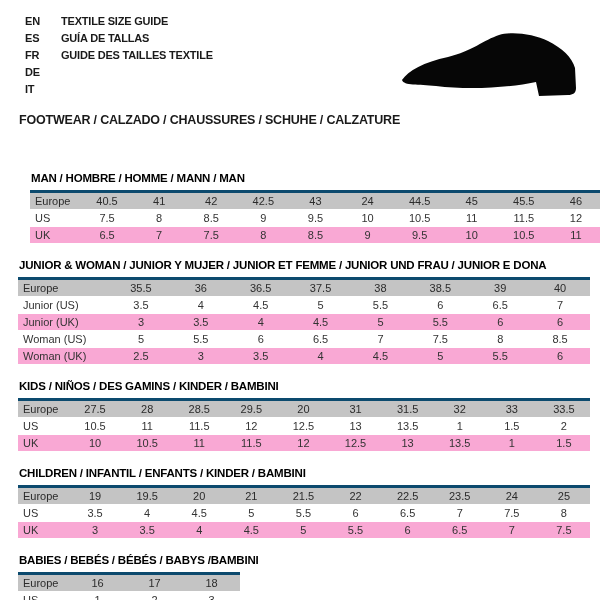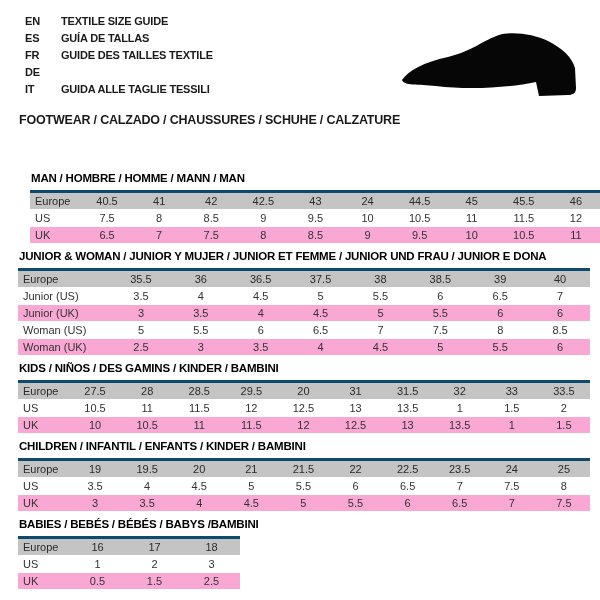--- a/index.html
+++ b/index.html
@@ -18,21 +18,21 @@
   .lang-code{width:36px;font-weight:700;font-size:11px;letter-spacing:-0.2px;}
   .lang-label{font-weight:700;font-size:11px;letter-spacing:-0.2px;}
   .category-line{
     margin:15px 0 0 19px;
     font-weight:700;font-size:12.5px;letter-spacing:-0.2px;
   }
   
   .shoe{position:absolute;top:22px;right:14px;width:190px;height:84px;}
   
   .tables-wrap{margin:0 10px 0 18px;}
-  .section{margin-top:7px;}
+  .section{margin-top:16px;}
   .section.first{margin-top:45px;margin-left:12px;}
   .section-title{
     font-weight:700;font-size:11.5px;letter-spacing:-0.2px;color:#000;
     margin:0 0 6px 1px;
   }
   .sg-table{width:572px;}
   .sg-table.narrow{width:222px;}
   .sg-row{
     display:flex;height:16px;line-height:16px;
     font-size:11px;color:#333;margin-bottom:1px;
@@ -63,21 +63,20 @@
       </div>
       <div class="lang-row">
         <span class="lang-code">FR</span>
         <span class="lang-label">GUIDE DES TAILLES TEXTILE</span>
       </div>
       <div class="lang-row">
         <span class="lang-code">DE</span>
       </div>
       <div class="lang-row">
         <span class="lang-code">IT</span>
-        <span class="lang-label">GUIDA ALLE TAGLIE TESSILI</span>
       </div>
     </div>
 
   <svg class="shoe" viewBox="0 0 190 80" xmlns="http://www.w3.org/2000/svg" aria-hidden="true">
     <path d="M 6 56
              C 12 47, 28 38, 52 33
              C 76 27, 88 16, 103 11
              C 116 7, 138 10, 152 17
              C 166 24, 176 33, 179 44
              L 180 64

